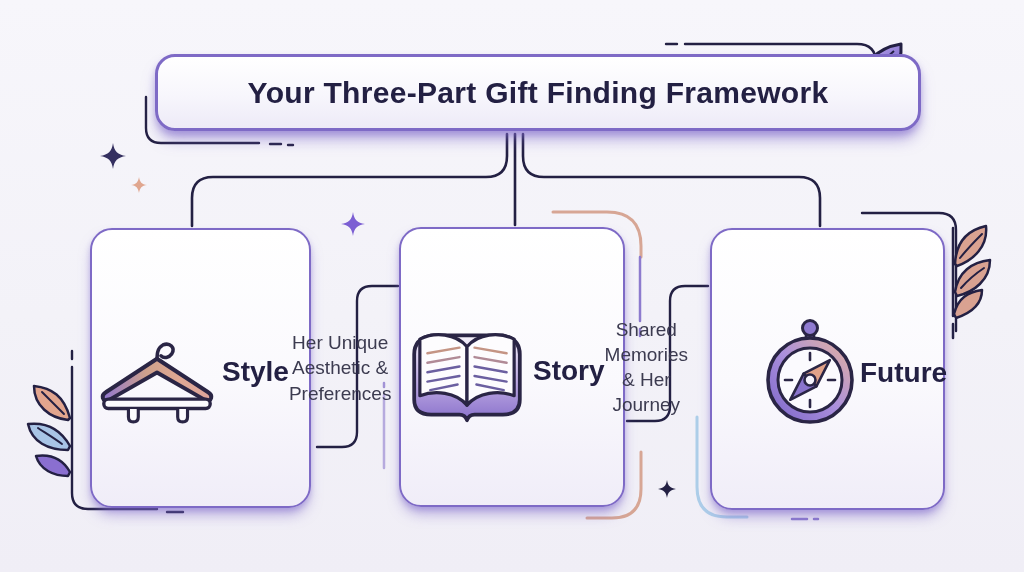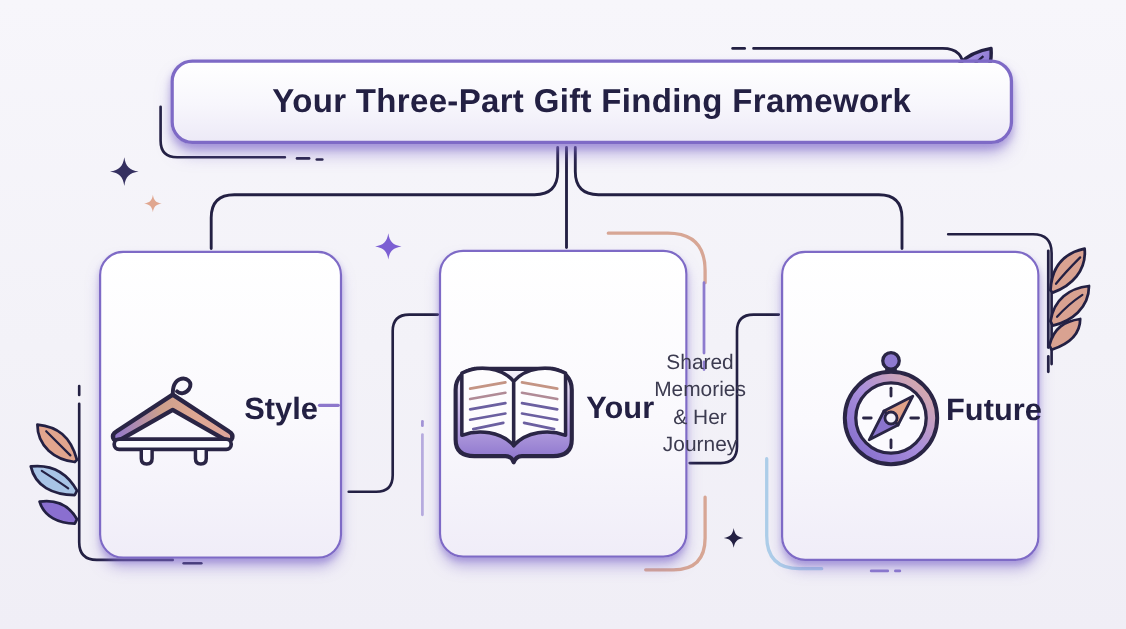--- a/index.html
+++ b/index.html
@@ -147,20 +147,23 @@
         </defs>
         <path d="M66,33 C66,26 66,19 72,16 C79,13 85,19 81,25 C78,29 73,30 70,27" fill="none" stroke="#2a2545" stroke-width="3.6" stroke-linecap="round"></path>
         <path d="M66,30 L118,64 C123,67 122,74 115,72 L66,44 L17,72 C10,74 9,67 14,64 Z" fill="url(#gradHanger)" stroke="#2a2545" stroke-width="4" stroke-linejoin="round"></path>
         <rect x="12" y="71" width="108" height="9.5" rx="4.5" fill="#fbfafe" stroke="#2a2545" stroke-width="3.4"></rect>
         <path d="M37,81 v8 q0,5 5,5 q5,0 5,-5 v-8" fill="#fbfafe" stroke="#2a2545" stroke-width="3.2" stroke-linecap="round"></path>
         <path d="M87,81 v8 q0,5 5,5 q5,0 5,-5 v-8" fill="#fbfafe" stroke="#2a2545" stroke-width="3.2" stroke-linecap="round"></path>
       </svg>
     </div>
     <div class="card-title">Style</div>
     <div class="card-divider"></div>
+    <div class="card-desc">Her Unique
+Aesthetic &amp;
+Preferences</div>
   </div>
 
   <div class="card" id="card-story">
     <div class="icon-wrap">
       <svg width="132" height="106" viewBox="0 0 140 112">
         <defs>
           <linearGradient id="gradCover" x1="0" y1="0" x2="0" y2="1">
             <stop offset="0" stop-color="#f6f3fb"></stop>
               <stop offset="0.55" stop-color="#bda9e2"></stop>
               <stop offset="1" stop-color="#8a72cc"></stop>
@@ -176,21 +179,21 @@
           <path d="M28,63 L62,57" stroke="#6b5fa0"></path>
           <path d="M31,72 L60,66" stroke="#6b5fa0"></path>
           <path d="M78,27 L112,33" stroke="#c49484"></path>
           <path d="M78,37 L112,43" stroke="#b08a96"></path>
           <path d="M78,47 L112,53" stroke="#6b5fa0"></path>
           <path d="M78,57 L112,63" stroke="#6b5fa0"></path>
           <path d="M80,66 L109,72" stroke="#6b5fa0"></path>
         </g>
       </svg>
     </div>
-    <div class="card-title">Your</div>
+    <div class="card-title">Story</div>
     <div class="card-divider"></div>
     <div class="card-desc">Shared Memories
 &amp; Her Journey</div>
   </div>
 
   <div class="card" id="card-future">
     <div class="icon-wrap">
       <svg width="100" height="114" viewBox="0 0 100 114">
         <defs>
           <linearGradient id="gradRing" x1="1" y1="0" x2="0" y2="1">

